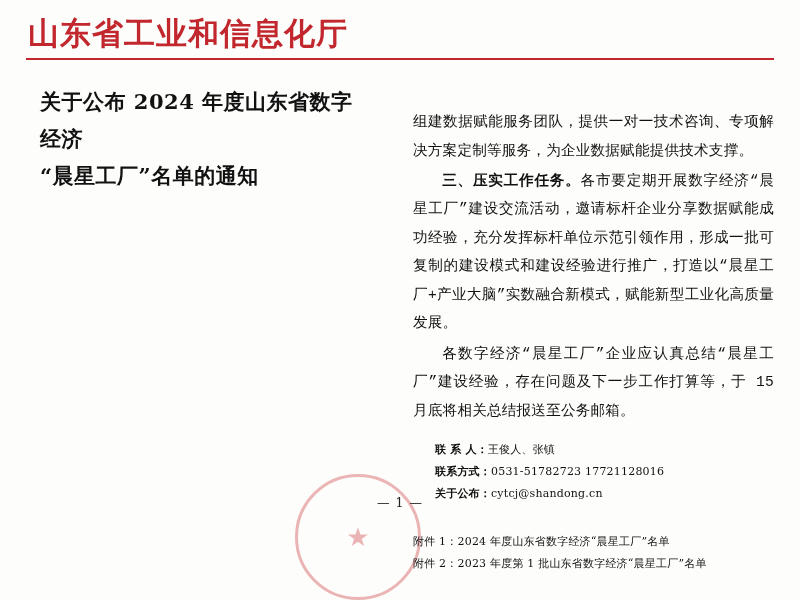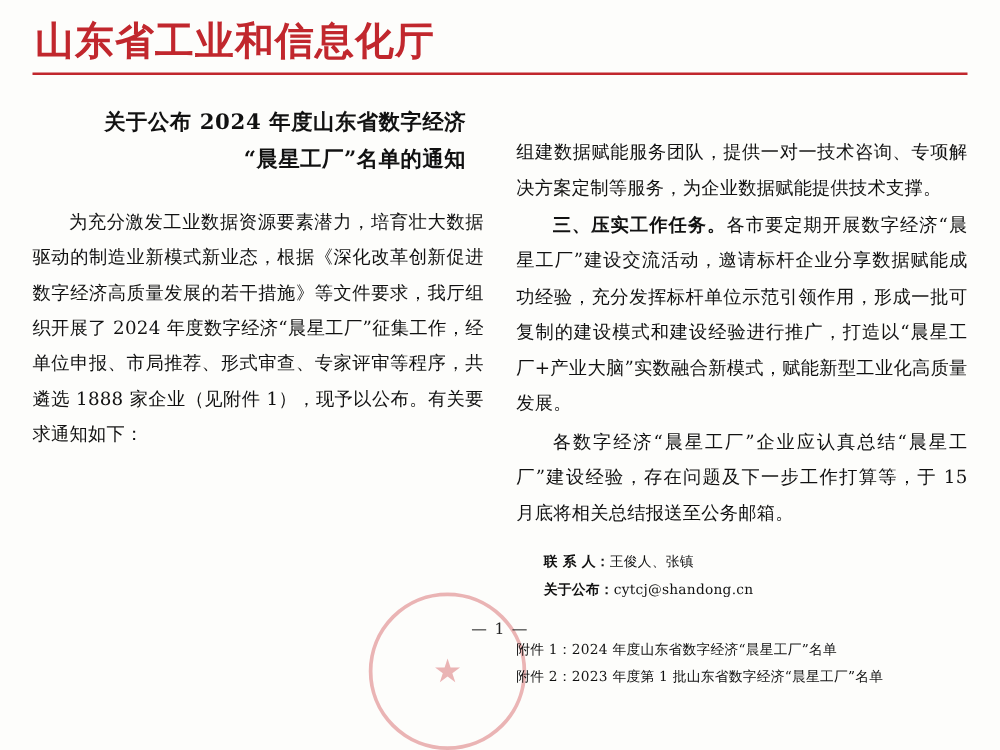--- a/index.html
+++ b/index.html
@@ -47,36 +47,37 @@
   }
   .rule-red {
     border: none;
     border-top: 2px solid #c1272d;
     margin: 6px 0 18px 0;
     height: 0;
   }
 
   
   .doc-title {
-    text-align: right;
-    font-size: 17px;
+    text-align: left;
+    font-size: 21px;
     font-weight: bold;
     line-height: 1.75;
     letter-spacing: 0.5px;
     margin: 6px 14px 20px 14px;
   }
   .doc-title .line { display: block; }
 
   
   .para {
     font-size: 14.6px;
     line-height: 1.95;
     text-align: justify;
     letter-spacing: 0.2px;
     margin: 0 0 2px 0;
+    font-family: Liberation Mono, monospace;
   }
   .indent { text-indent: 2em; }
   .bold-lead { font-weight: bold; }
 
   
   .contact-block { margin-top: 14px; }
   .contact-line {
     font-size: 11px;
     line-height: 2.0;
     text-indent: 2em;
@@ -134,21 +135,20 @@
   <div class="columns">
 
     <div class="col col-left">
 
       <div class="doc-title">
         <span class="line">关于公布 2024 年度山东省数字经济</span>
         <span class="line">“晨星工厂”名单的通知</span>
       </div>
 
 
-      <p class="para indent">为充分激发工业数据资源要素潜力，培育壮大数据驱动的制造业新模式新业态，根据《深化改革创新促进数字经济高质量发展的若干措施》等文件要求，我厅组织开展了 2024 年度数字经济“晨星工厂”征集工作，经单位申报、市局推荐、形式审查、专家评审等程序，共遴选 1888 家企业（见附件 1），现予以公布。有关要求通知如下：</p>
 
 
       <p class="para indent">
         
       </p>
 
       <div class="seal-left">
         <span class="seal-star">★</span>
       </div>
     </div>
@@ -161,20 +161,23 @@
         <span class="bold-lead">三、压实工作任务。</span><span>各市要定期开展数字经济“晨星工厂”建设交流活动，邀请标杆企业分享数据赋能成功经验，充分发挥标杆单位示范引领作用，形成一批可复制的建设模式和建设经验进行推广，打造以“晨星工厂+产业大脑”实数融合新模式，赋能新型工业化高质量发展。</span>
       </p>
 
       <p class="para indent">各数字经济“晨星工厂”企业应认真总结“晨星工厂”建设经验，存在问题及下一步工作打算等，于 15 月底将相关总结报送至公务邮箱。</p>
 
       <div class="contact-block">
         <div class="contact-line">
           <span class="label">联 系 人：</span><span>王俊人、张镇</span>
         </div>
         <div class="contact-line">
+          <span class="label">联系方式：</span><span>0531-51782723   17721128016</span>
+        </div>
+        <div class="contact-line">
           <span class="label">关于公布：</span><span>cytcj@shandong.cn</span>
         </div>
       </div>
 
       <div class="attachments">
         <div class="attach-line">附件 1：2024 年度山东省数字经济“晨星工厂”名单</div>
         <div class="attach-line">附件 2：2023 年度第 1 批山东省数字经济“晨星工厂”名单</div>
 
       </div>
 

